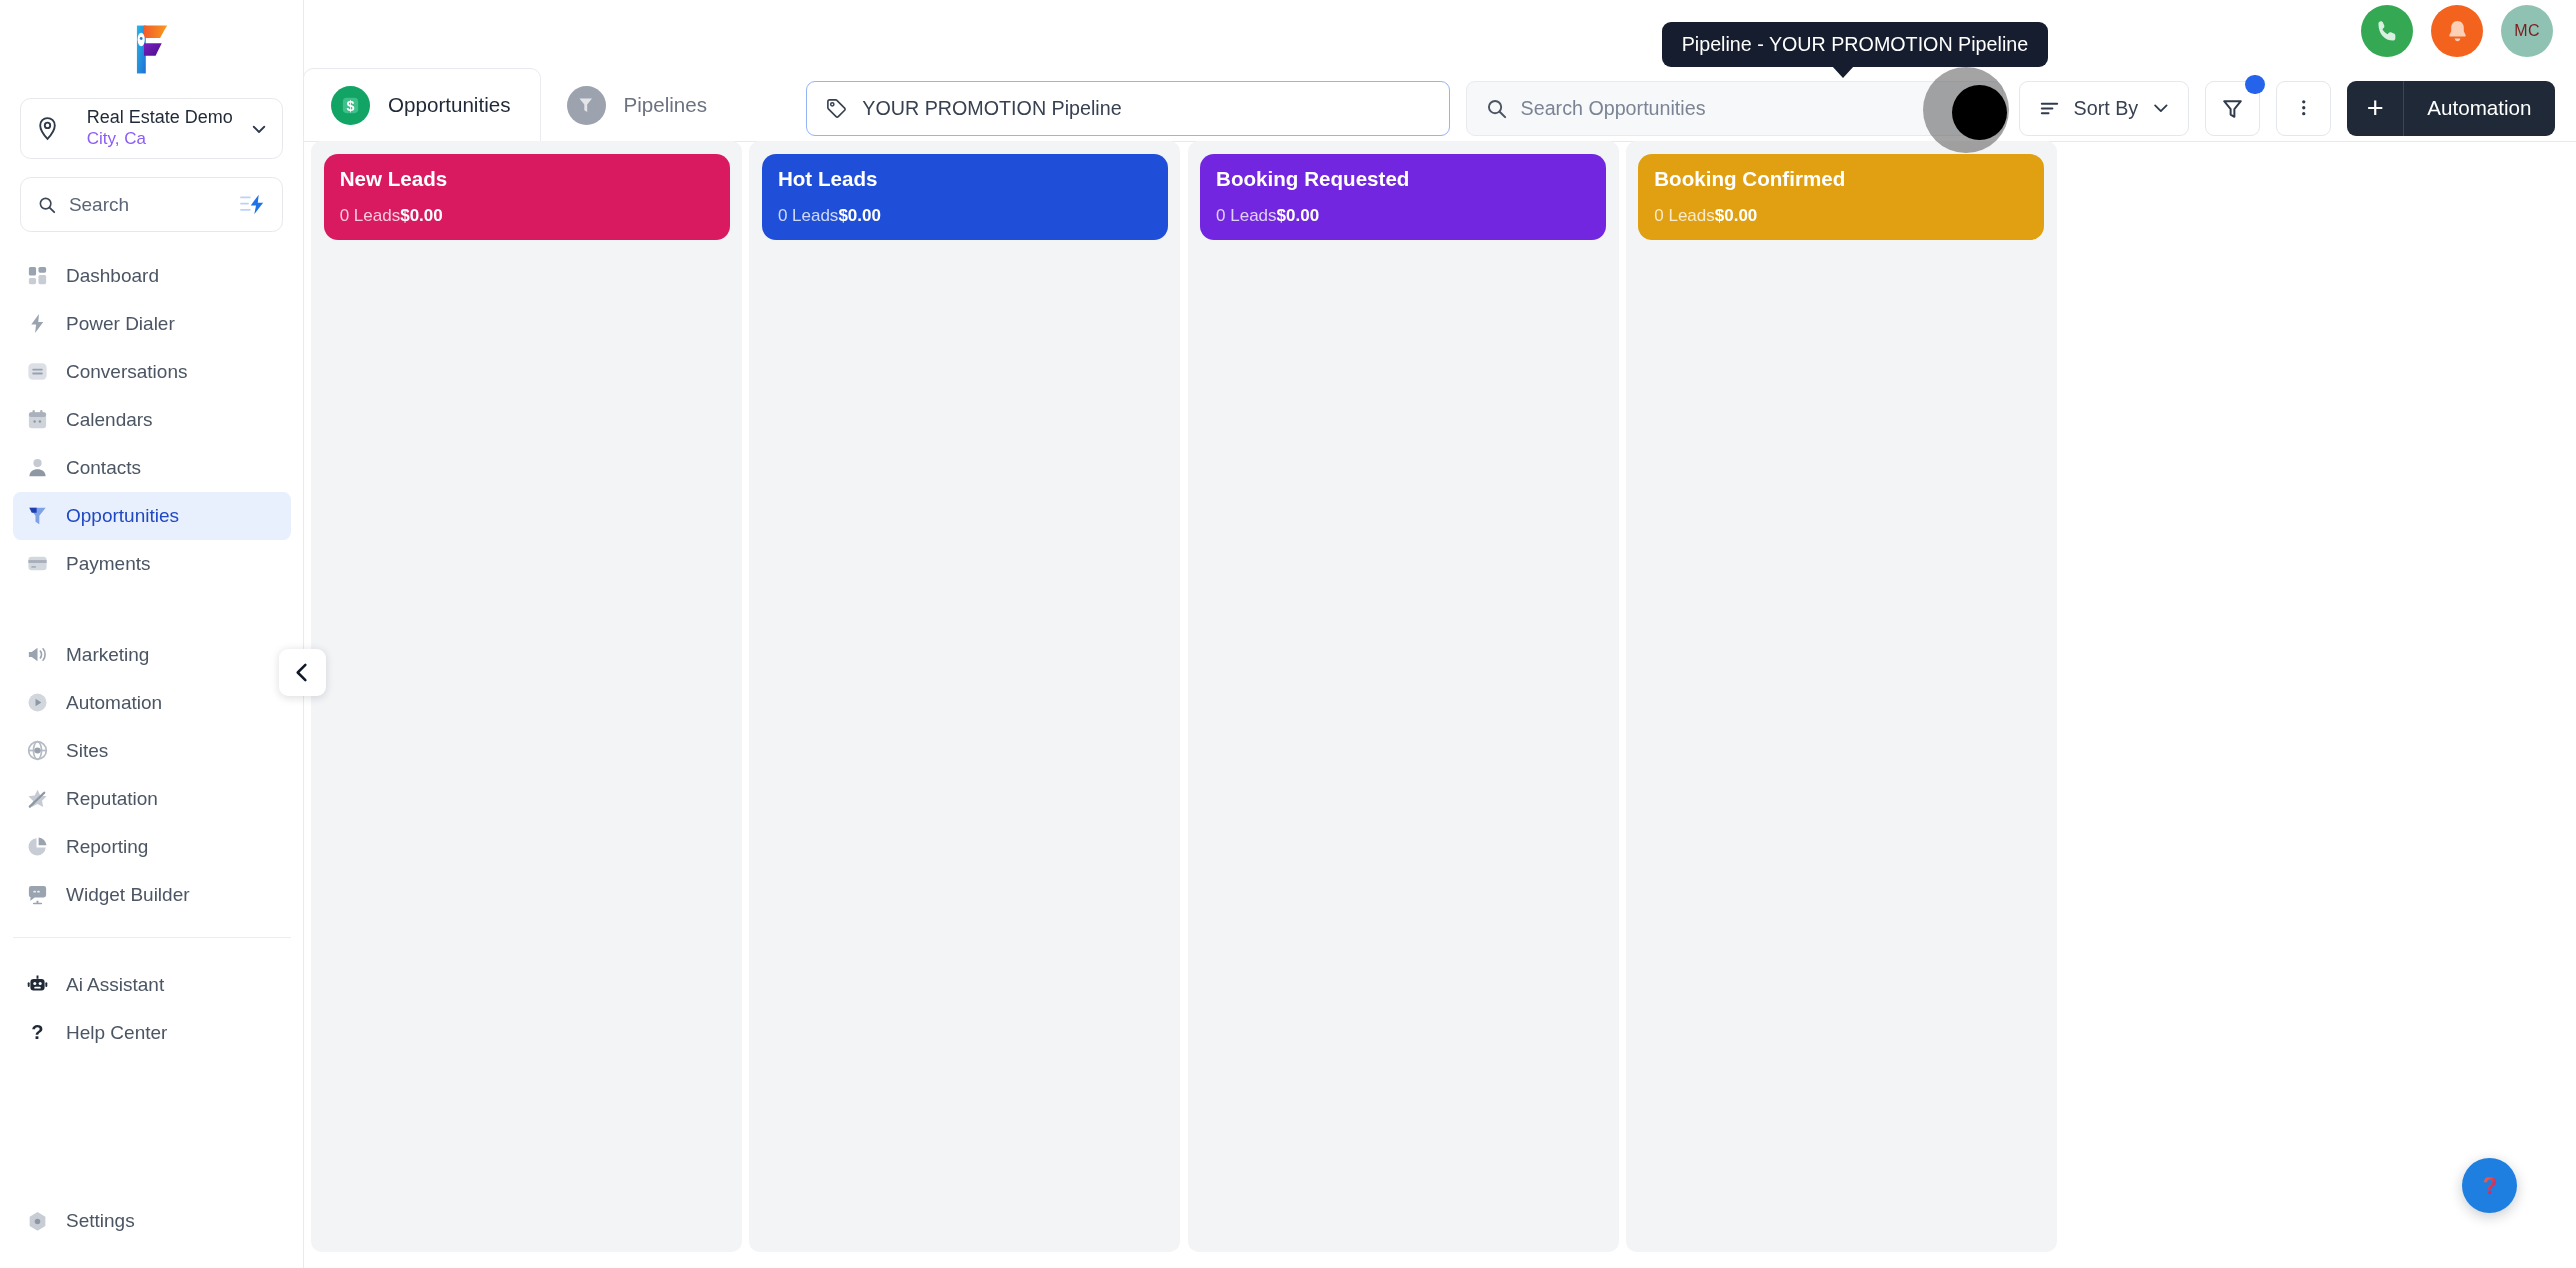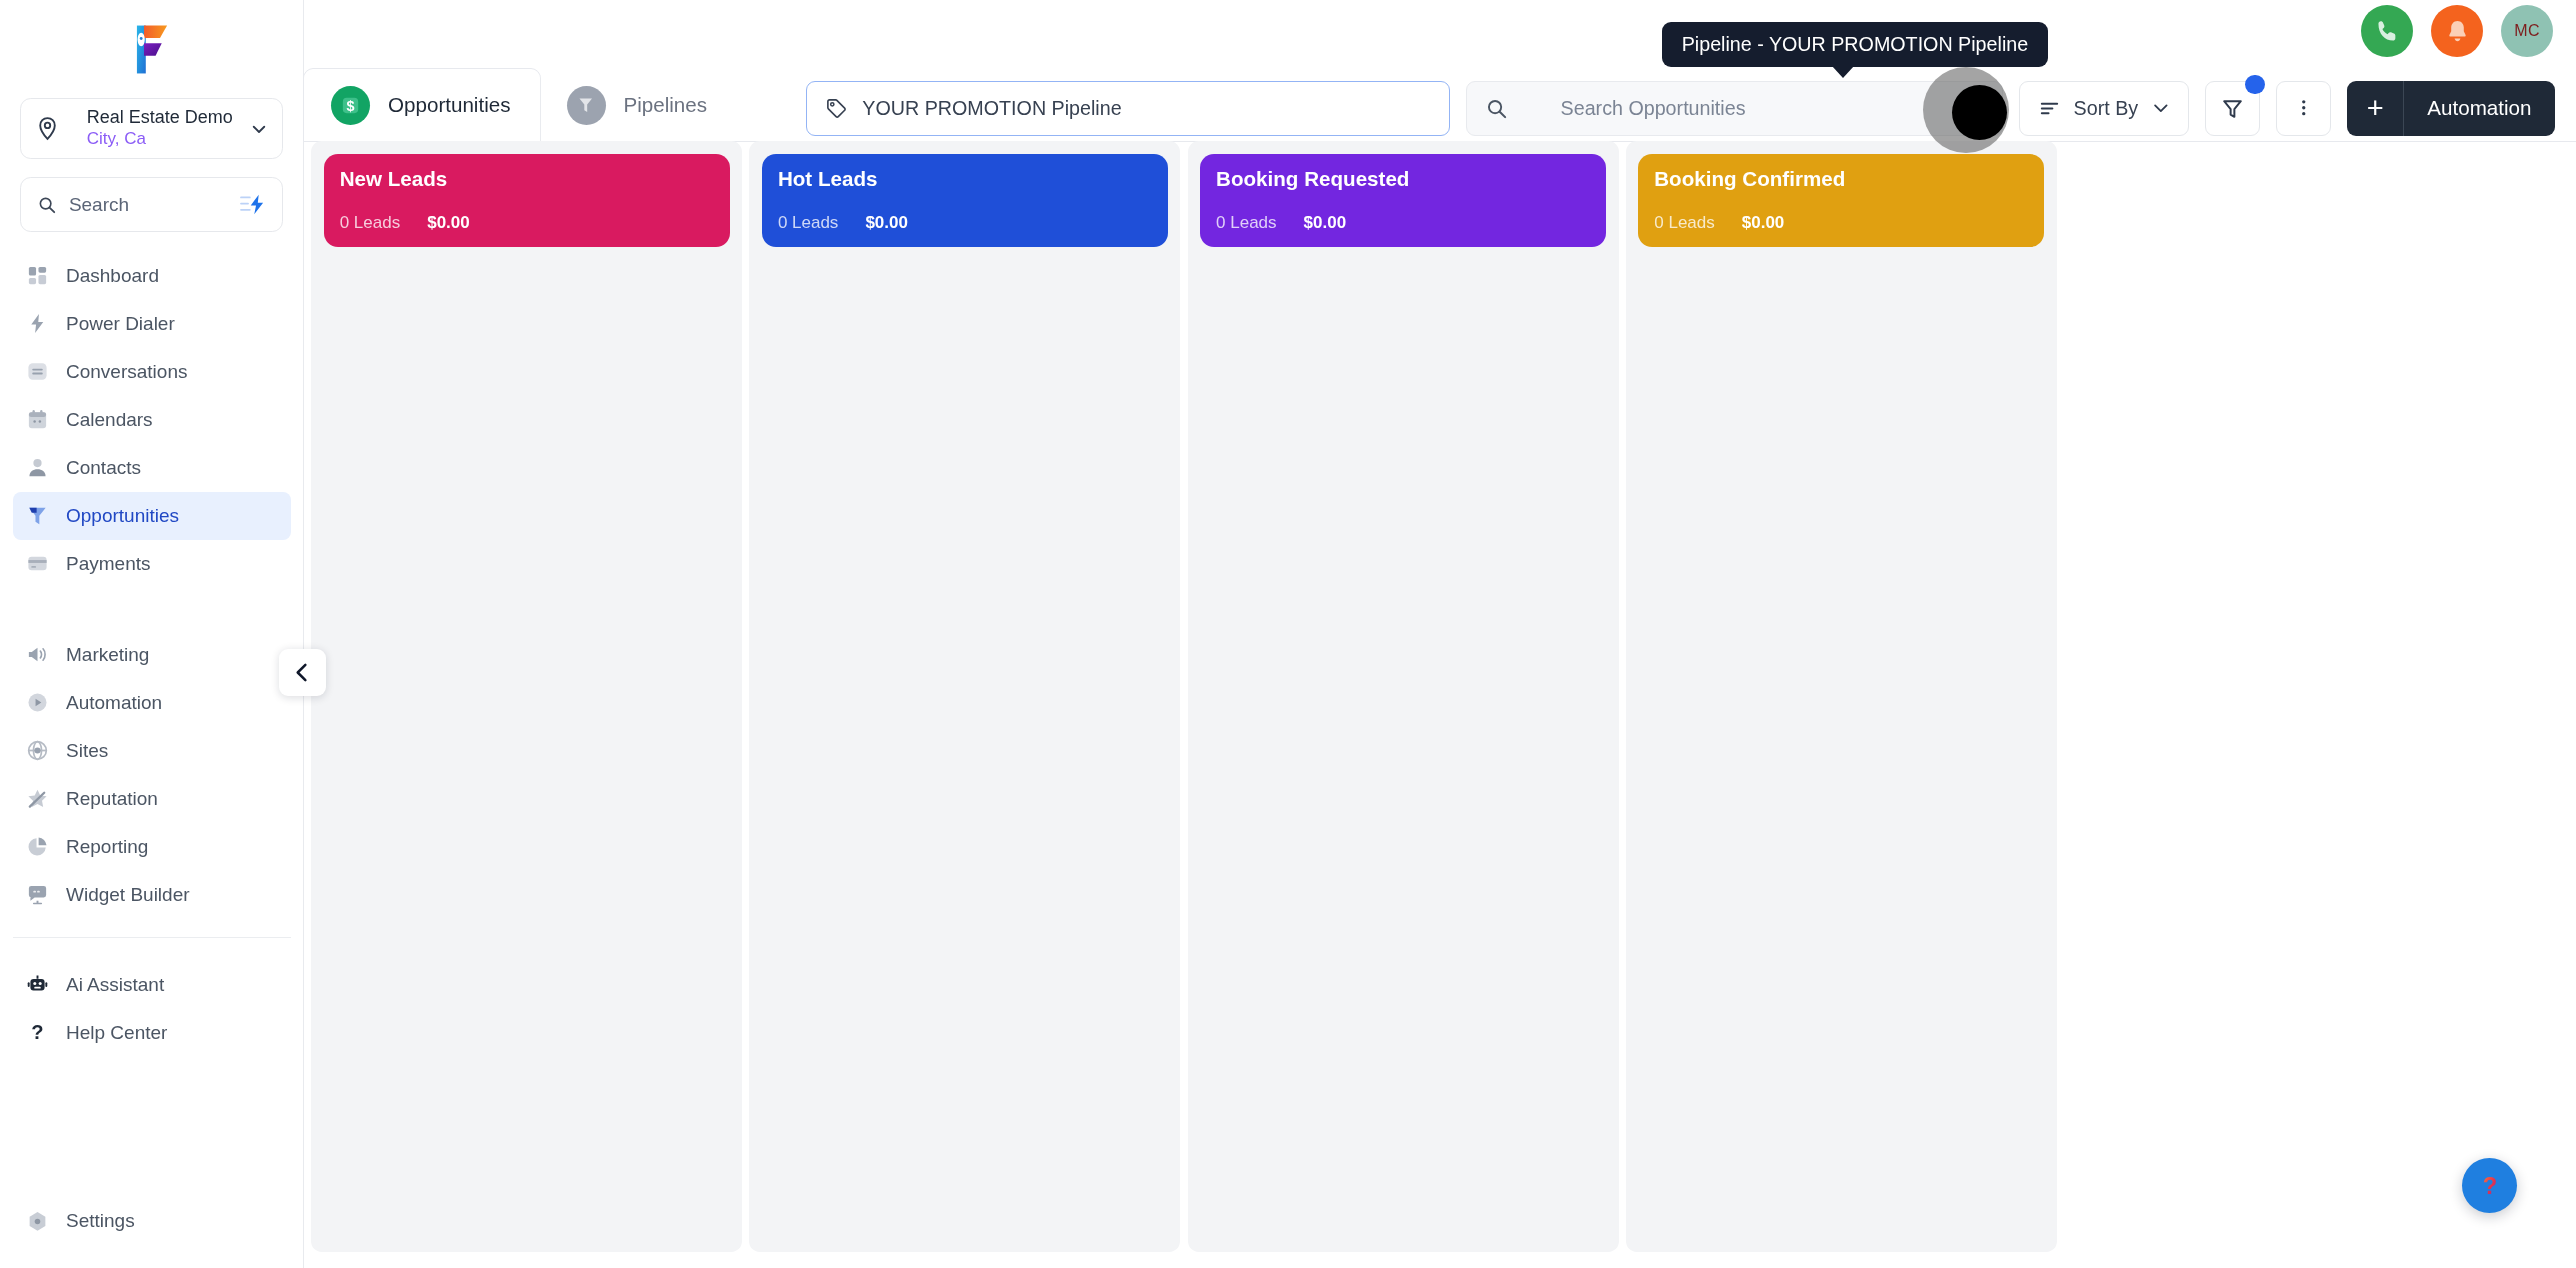--- a/index.html
+++ b/index.html
@@ -106,21 +106,21 @@
   .pipeline-select {
     width: 644px; height: 55px; border: 1.3px solid #93b4f5; border-radius: 9px;
     background: #fff; display: flex; align-items: center; padding: 0 18px; gap: 14.3px;
     font-size: 19.7px; color: #374151; cursor: pointer;
   }
   .opp-search {
     width: 537px; height: 55px; border: 0.9px solid #e8eaee; border-radius: 9px;
     background: #f7f8fa; display: flex; align-items: center; padding: 0 18px; gap: 12.5px;
     font-size: 19.7px; color: #7b8494; cursor: text; overflow: hidden;
   }
-  .opp-search .ph { white-space: nowrap; overflow: hidden; margin-left: 40px; }
+  .opp-search .ph { white-space: nowrap; overflow: hidden; }
   .sortby {
     height: 55px; border: 0.9px solid #e4e7eb; border-radius: 9px; background: #fff;
     display: flex; align-items: center; gap: 12.5px; padding: 0 18px;
     font-size: 19.7px; color: #374151; cursor: pointer;
   }
   .iconbtn {
     width: 55px; height: 55px; border: 0.9px solid #e4e7eb; border-radius: 9px; background: #fff;
     display: flex; align-items: center; justify-content: center; cursor: pointer; position: relative;
   }
   .blue-dot { position: absolute; top: -7.2px; right: -5.4px; width: 19.7px; height: 19.7px; border-radius: 50%; background: #2563eb; }
@@ -158,21 +158,21 @@
   .board { position: absolute; left: 0; right: 0; top: 141px; bottom: 0; display: flex; gap: 0; padding-left: 7.2px; }
   .col {
     width: 431px; flex: none; background: #f3f4f6;
     border-radius: 10.7px; margin-right: 7.2px;
     height: 1111px; padding: 12.5px;
   }
   .col-head {
     border-radius: 14px; padding: 12.5px 16px 14.3px 16px; color: #fff;
   }
   .col-title { font-size: 20.6px; font-weight: bold; line-height: 25px; }
-  .col-meta { display: flex; gap: 27px; margin-top: 22px; font-size: 17px; }
+  .col-meta { display: flex; margin-top: 15px; font-size: 17px; }
   .col-meta .leads { color: rgba(255,255,255,.78); }
   .col-meta .amt { color: #ffffff; font-weight: bold; }
   .col-body { height: 1029px; }
 
   .help-fab {
     position: absolute; right: 59px; bottom: 55px; width: 55px; height: 55px;
     border-radius: 50%; background: #1f7fe0; display: flex; align-items: center; justify-content: center;
     box-shadow: 0 3.6px 12.5px rgba(16,24,40,.22); cursor: pointer; z-index: 50;
   }
 </style>

